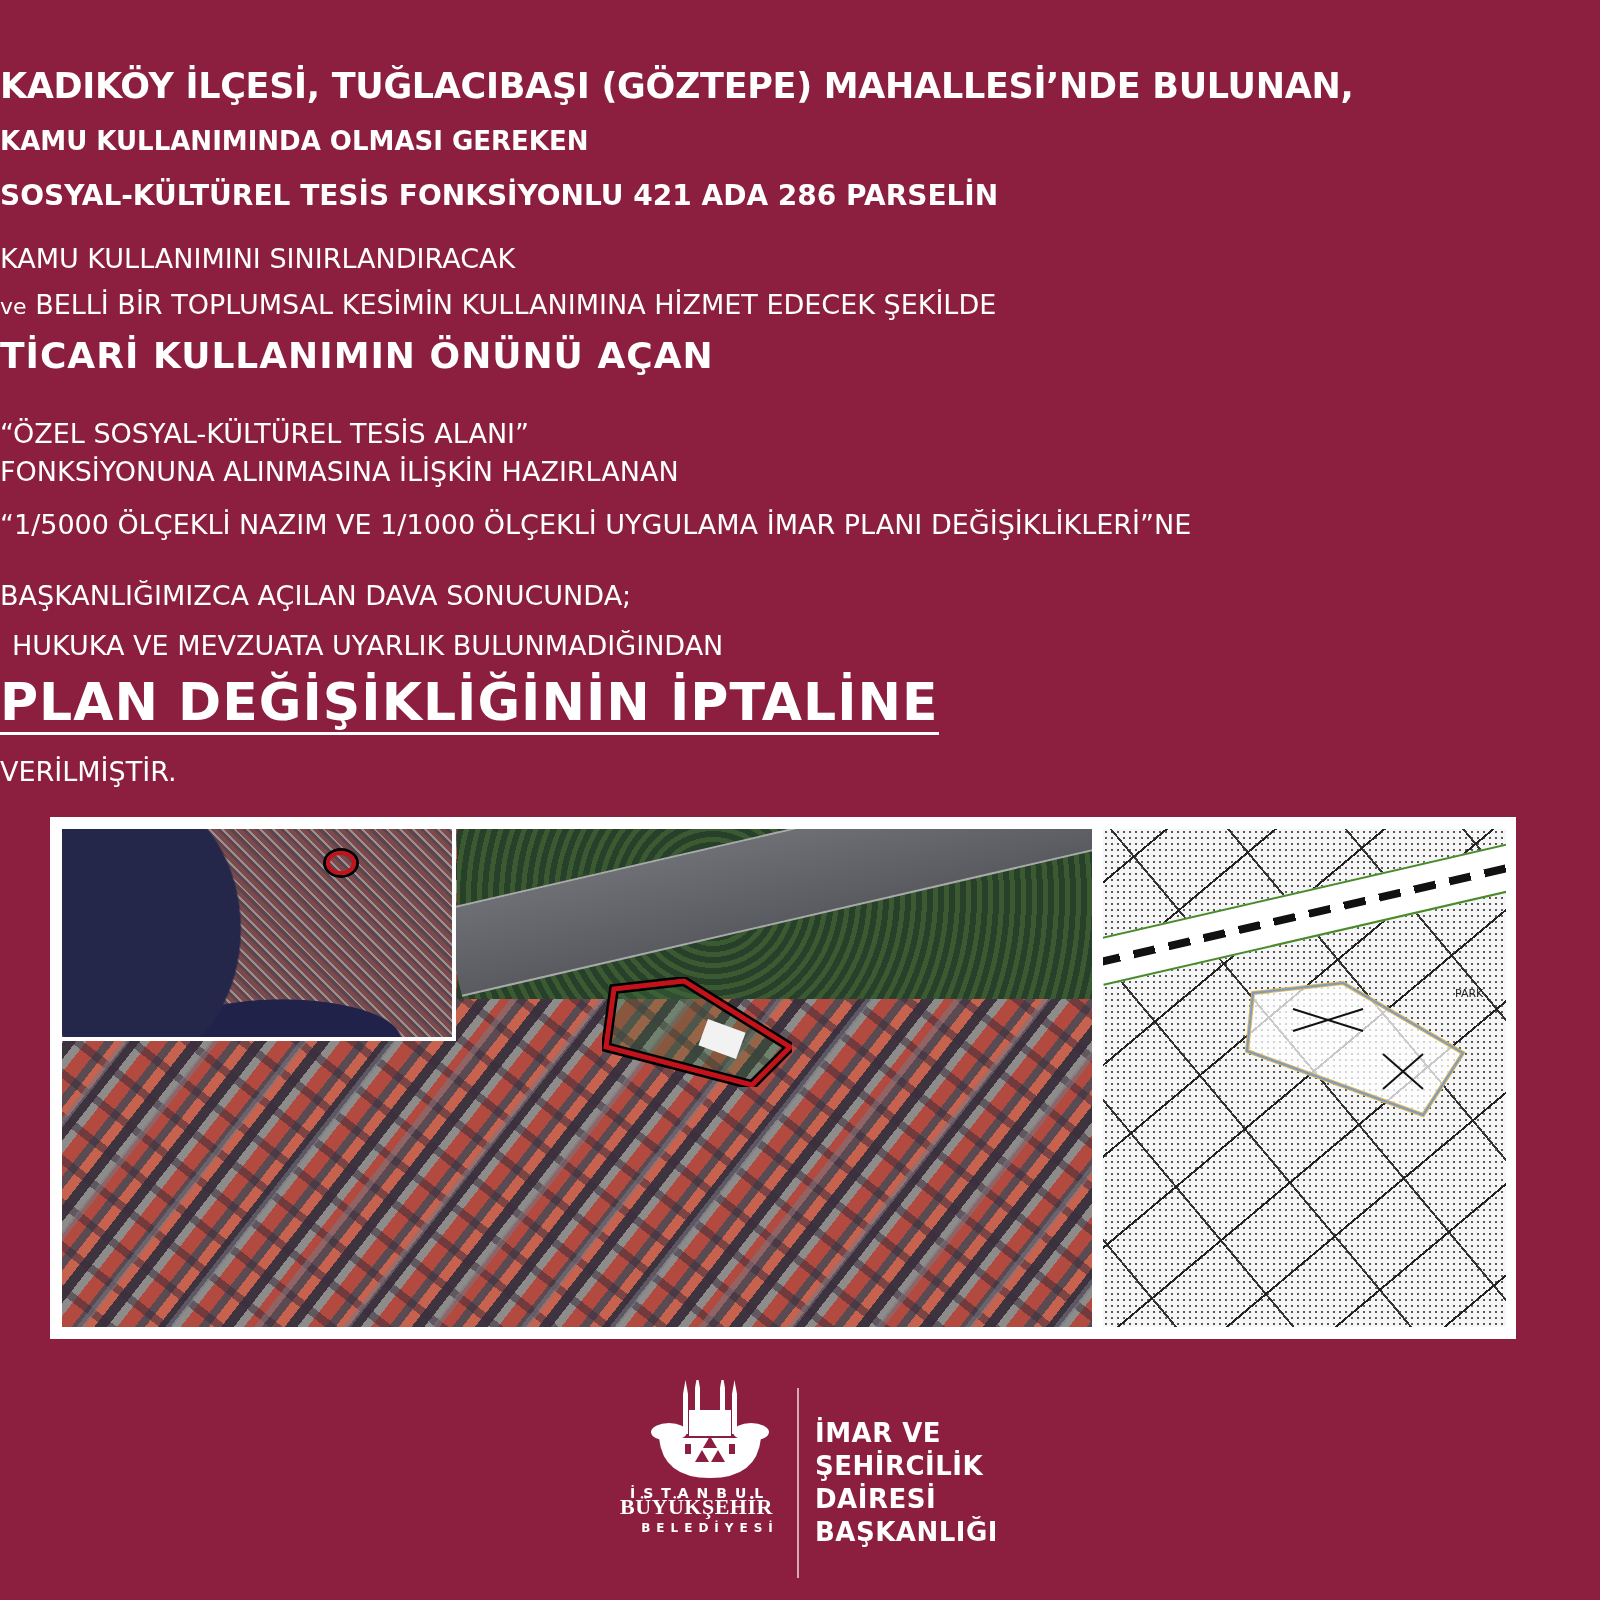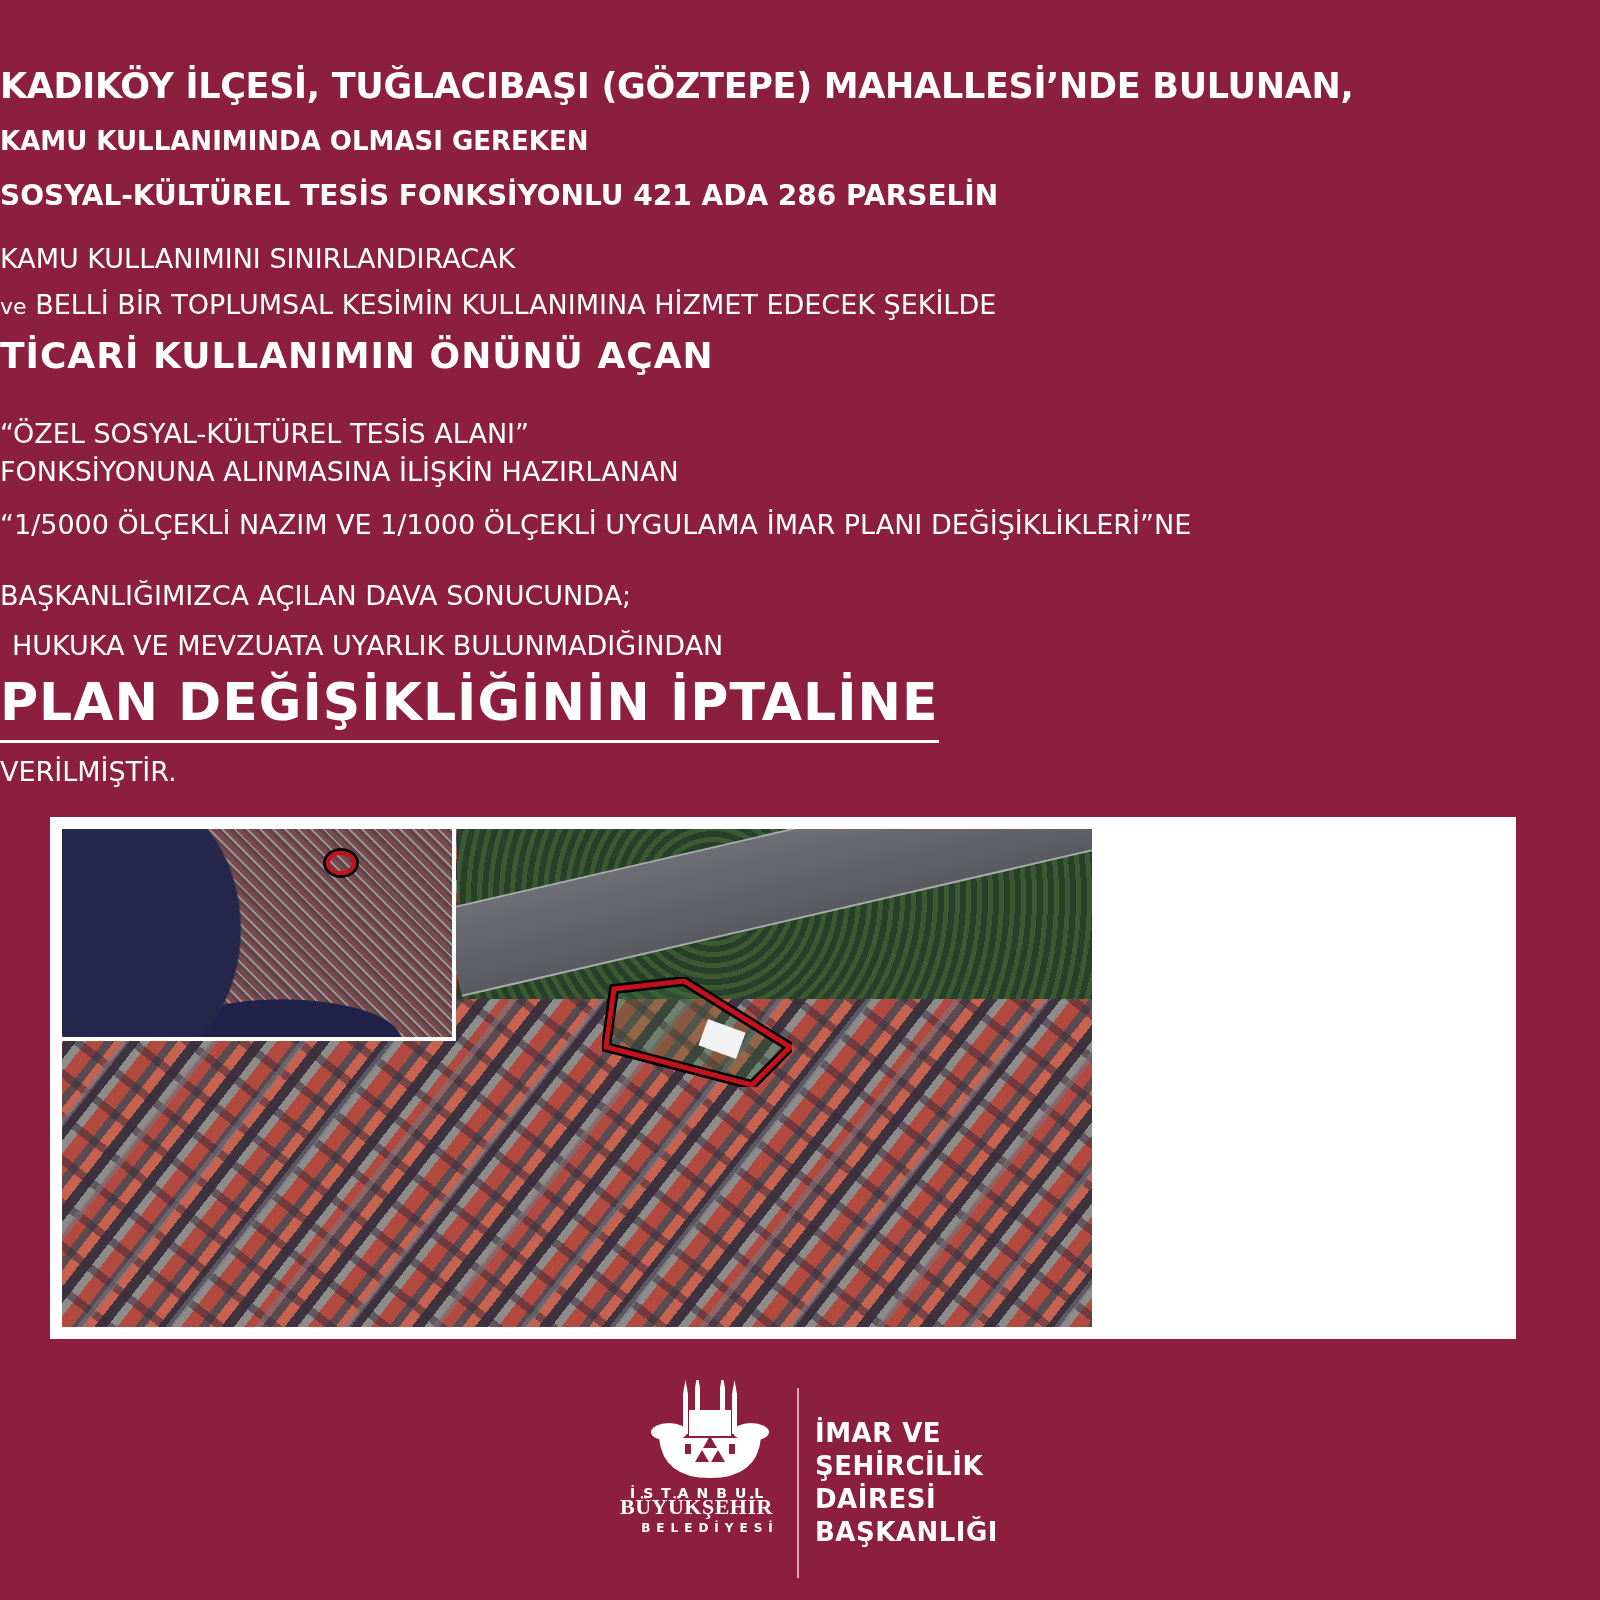--- a/index.html
+++ b/index.html
@@ -23,21 +23,21 @@
     #l4 { top: 236px; font-size: 27px; margin-top: 7px; }
     #l5 { top: 289px; font-size: 27px; }
     #l5 .ve { font-size: 22px; }
     #l6 { top: 335px; font-size: 36px; letter-spacing: 1px; }
     #l7 { top: 418px; font-size: 27px; }
     #l8 { top: 456px; font-size: 27px; }
     #l9 { top: 494px; font-size: 27px; margin-top: 15px; }
     #l10 { top: 580px; font-size: 27px; }
     #l11 { top: 630px; font-size: 27px; padding-left: 12px; }
     #l12 { top: 672px; font-size: 52px; letter-spacing: 1px; }
-    #l12 span { display: inline-block; padding-bottom: 10px; border-bottom: 3px solid #ffffff; line-height: 1.05; }
+    #l12 span { display: inline-block; padding-bottom: 2px; border-bottom: 3px solid #ffffff; line-height: 1.05; }
     #l13 { top: 756px; font-size: 27px; }
 
     
     #frame {
       position: absolute; left: 50px; top: 817px; width: 1466px; height: 522px;
       background: #ffffff;
     }
     #satellite {
       position: absolute; left: 12px; top: 12px; width: 1030px; height: 498px;
       overflow: hidden;
@@ -153,20 +153,32 @@
     <div id="sat-top"></div>
     <div id="sat-road"></div>
     <svg id="parcel" viewBox="0 0 190 110">
       <polygon points="12,12 82,4 188,70 150,108 4,70" fill="rgba(60,110,60,0.35)" stroke="#000" stroke-width="10" stroke-linejoin="miter"></polygon>
       <polygon points="12,12 82,4 188,70 150,108 4,70" fill="none" stroke="#c4121b" stroke-width="5" stroke-linejoin="miter"></polygon>
       <rect x="100" y="48" width="40" height="28" fill="#f2f2f2" transform="rotate(20 120 62)"></rect>
     </svg>
     <div id="inset">
       <div id="inset-marker"></div>
     </div>
+  </div>
+  <div id="plan">
+    <div id="plan-road"></div>
+    <svg id="plan-parcel" viewBox="0 0 240 140">
+      <polygon points="20,14 110,4 230,74 190,136 14,72" fill="rgba(255,255,255,0.75)" stroke="#e0b64a" stroke-width="4"></polygon>
+      <polygon points="20,14 110,4 230,74 190,136 14,72" fill="none" stroke="#7a9ccc" stroke-width="2"></polygon>
+      <line x1="60" y1="30" x2="130" y2="52" stroke="#111" stroke-width="2"></line>
+      <line x1="60" y1="52" x2="130" y2="30" stroke="#111" stroke-width="2"></line>
+      <line x1="150" y1="75" x2="190" y2="110" stroke="#111" stroke-width="2"></line>
+      <line x1="150" y1="110" x2="190" y2="75" stroke="#111" stroke-width="2"></line>
+    </svg>
+    <div id="plan-park">PARK</div>
   </div>
 </div>
 
 <svg id="logo" viewBox="0 0 130 100">
   <g fill="#ffffff">
     <rect x="38" y="14" width="5" height="40"></rect>
       <polygon points="38,14 40.5,0 43,14"></polygon>
     <rect x="50" y="8" width="5" height="46"></rect>
       <polygon points="50,8 52.5,-6 55,8"></polygon>
     <rect x="75" y="8" width="5" height="46"></rect>

